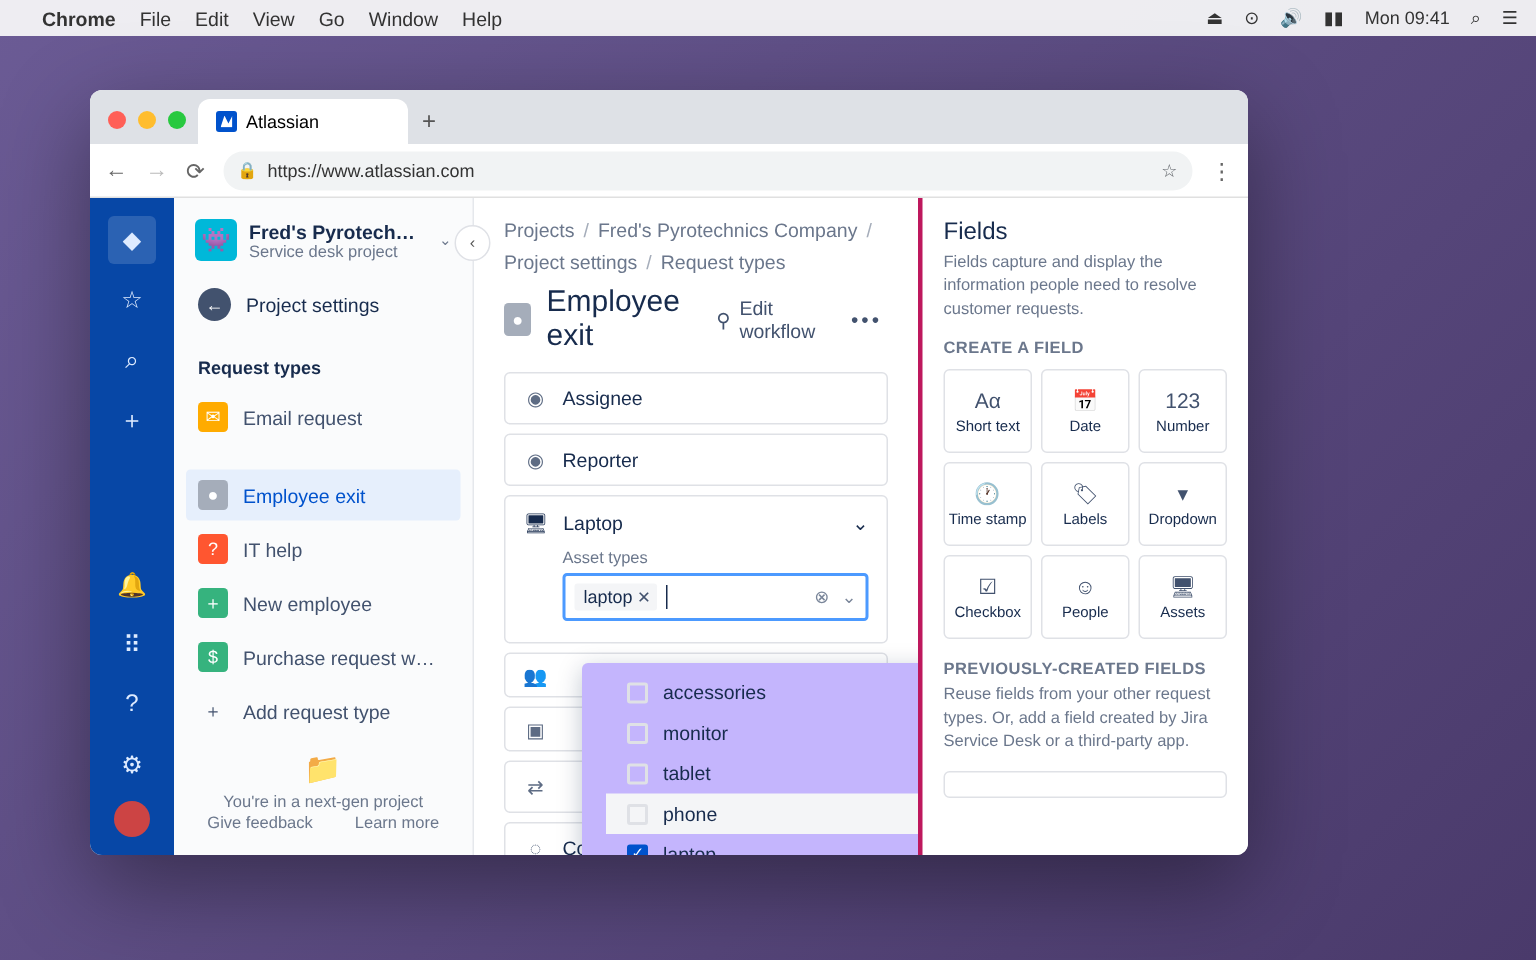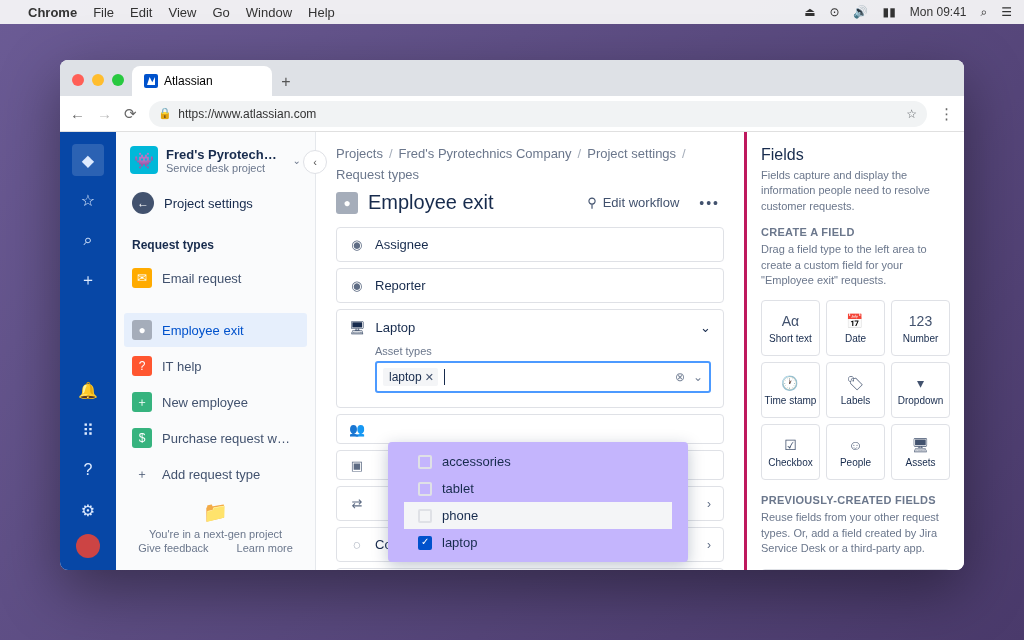--- a/index.html
+++ b/index.html
@@ -6,21 +6,21 @@
 body { width: 1024px; height: 640px; background: linear-gradient(135deg, #6b5b95 0%, #4a3a6b 100%); overflow: hidden; position: relative; }
 
 
 .macos-menubar { height: 24px; background: rgba(245,245,247,0.95); display: flex; align-items: center; padding: 0 12px; font-size: 13px; color: #333; justify-content: space-between; }
 .macos-left { display: flex; align-items: center; gap: 16px; }
 .macos-left .apple { font-size: 14px; }
 .macos-left .app-name { font-weight: 600; }
 .macos-right { display: flex; align-items: center; gap: 14px; font-size: 12px; }
 
 
-.browser-window { position: absolute; top: 60px; left: 60px; width: 904px; height: 510px; background: #fff; border-radius: 8px; box-shadow: 0 20px 60px rgba(0,0,0,0.4); overflow: hidden; display: flex; flex-direction: column; }
+.browser-window { position: absolute; top: 60px; left: 60px; width: 772px; height: 510px; background: #fff; border-radius: 8px; box-shadow: 0 20px 60px rgba(0,0,0,0.4); overflow: hidden; display: flex; flex-direction: column; }
 .browser-tabbar { height: 36px; background: #dee1e6; display: flex; align-items: flex-end; padding: 0 8px; }
 .traffic-lights { display: flex; gap: 8px; padding: 0 8px 10px 4px; }
 .traffic-lights span { width: 12px; height: 12px; border-radius: 50%; display: inline-block; }
 .tl-red { background: #ff5f57; } .tl-yellow { background: #ffbd2e; } .tl-green { background: #28c940; }
 .browser-tab { background: #fff; height: 30px; border-radius: 8px 8px 0 0; display: flex; align-items: center; padding: 0 12px; font-size: 12px; gap: 6px; min-width: 140px; }
 .tab-favicon { width: 14px; height: 14px; background: #0052cc; border-radius: 2px; position: relative; }
 .tab-favicon::before { content: ""; position: absolute; inset: 3px; background: #fff; clip-path: polygon(0 100%, 33% 0, 66% 66%, 100% 0, 100% 100%); }
 .tab-plus { width: 28px; height: 28px; display: flex; align-items: center; justify-content: center; color: #555; font-size: 16px; }
 .browser-addrbar { height: 36px; background: #fff; border-bottom: 1px solid #e0e0e0; display: flex; align-items: center; padding: 0 10px; gap: 12px; font-size: 13px; color: #555; }
 .nav-btn { color: #666; font-size: 15px; }
@@ -298,38 +298,41 @@
         
       </div>
 
       <div class="dropdown">
         <div class="dropdown-item">
           <span class="dd-check"></span>
           <span>accessories</span>
         </div>
         <div class="dropdown-item">
           <span class="dd-check"></span>
+          <span>monitor</span>
+        </div>
+        <div class="dropdown-item">
+          <span class="dd-check"></span>
           <span>tablet</span>
         </div>
         <div class="dropdown-item hover">
           <span class="dd-check"></span>
           <span>phone</span>
         </div>
         <div class="dropdown-item">
           <span class="dd-check checked"></span>
           <span>laptop</span>
         </div>
       </div>
     </div>
 
     <div class="right-panel">
       <div class="rp-title">Fields</div>
       <div class="rp-desc">Fields capture and display the information people need to resolve customer requests.</div>
       <div class="rp-section-title">CREATE A FIELD</div>
-      <div class="rp-desc">Drag a field type to the left area to create a custom field for your "Employee exit" requests.</div>
       <div class="field-grid">
         <div class="field-tile">
             <span class="tile-icon">Aα</span>
             <span>Short text</span>
           </div>
         <div class="field-tile">
             <span class="tile-icon">📅</span>
             <span>Date</span>
           </div>
         <div class="field-tile">

